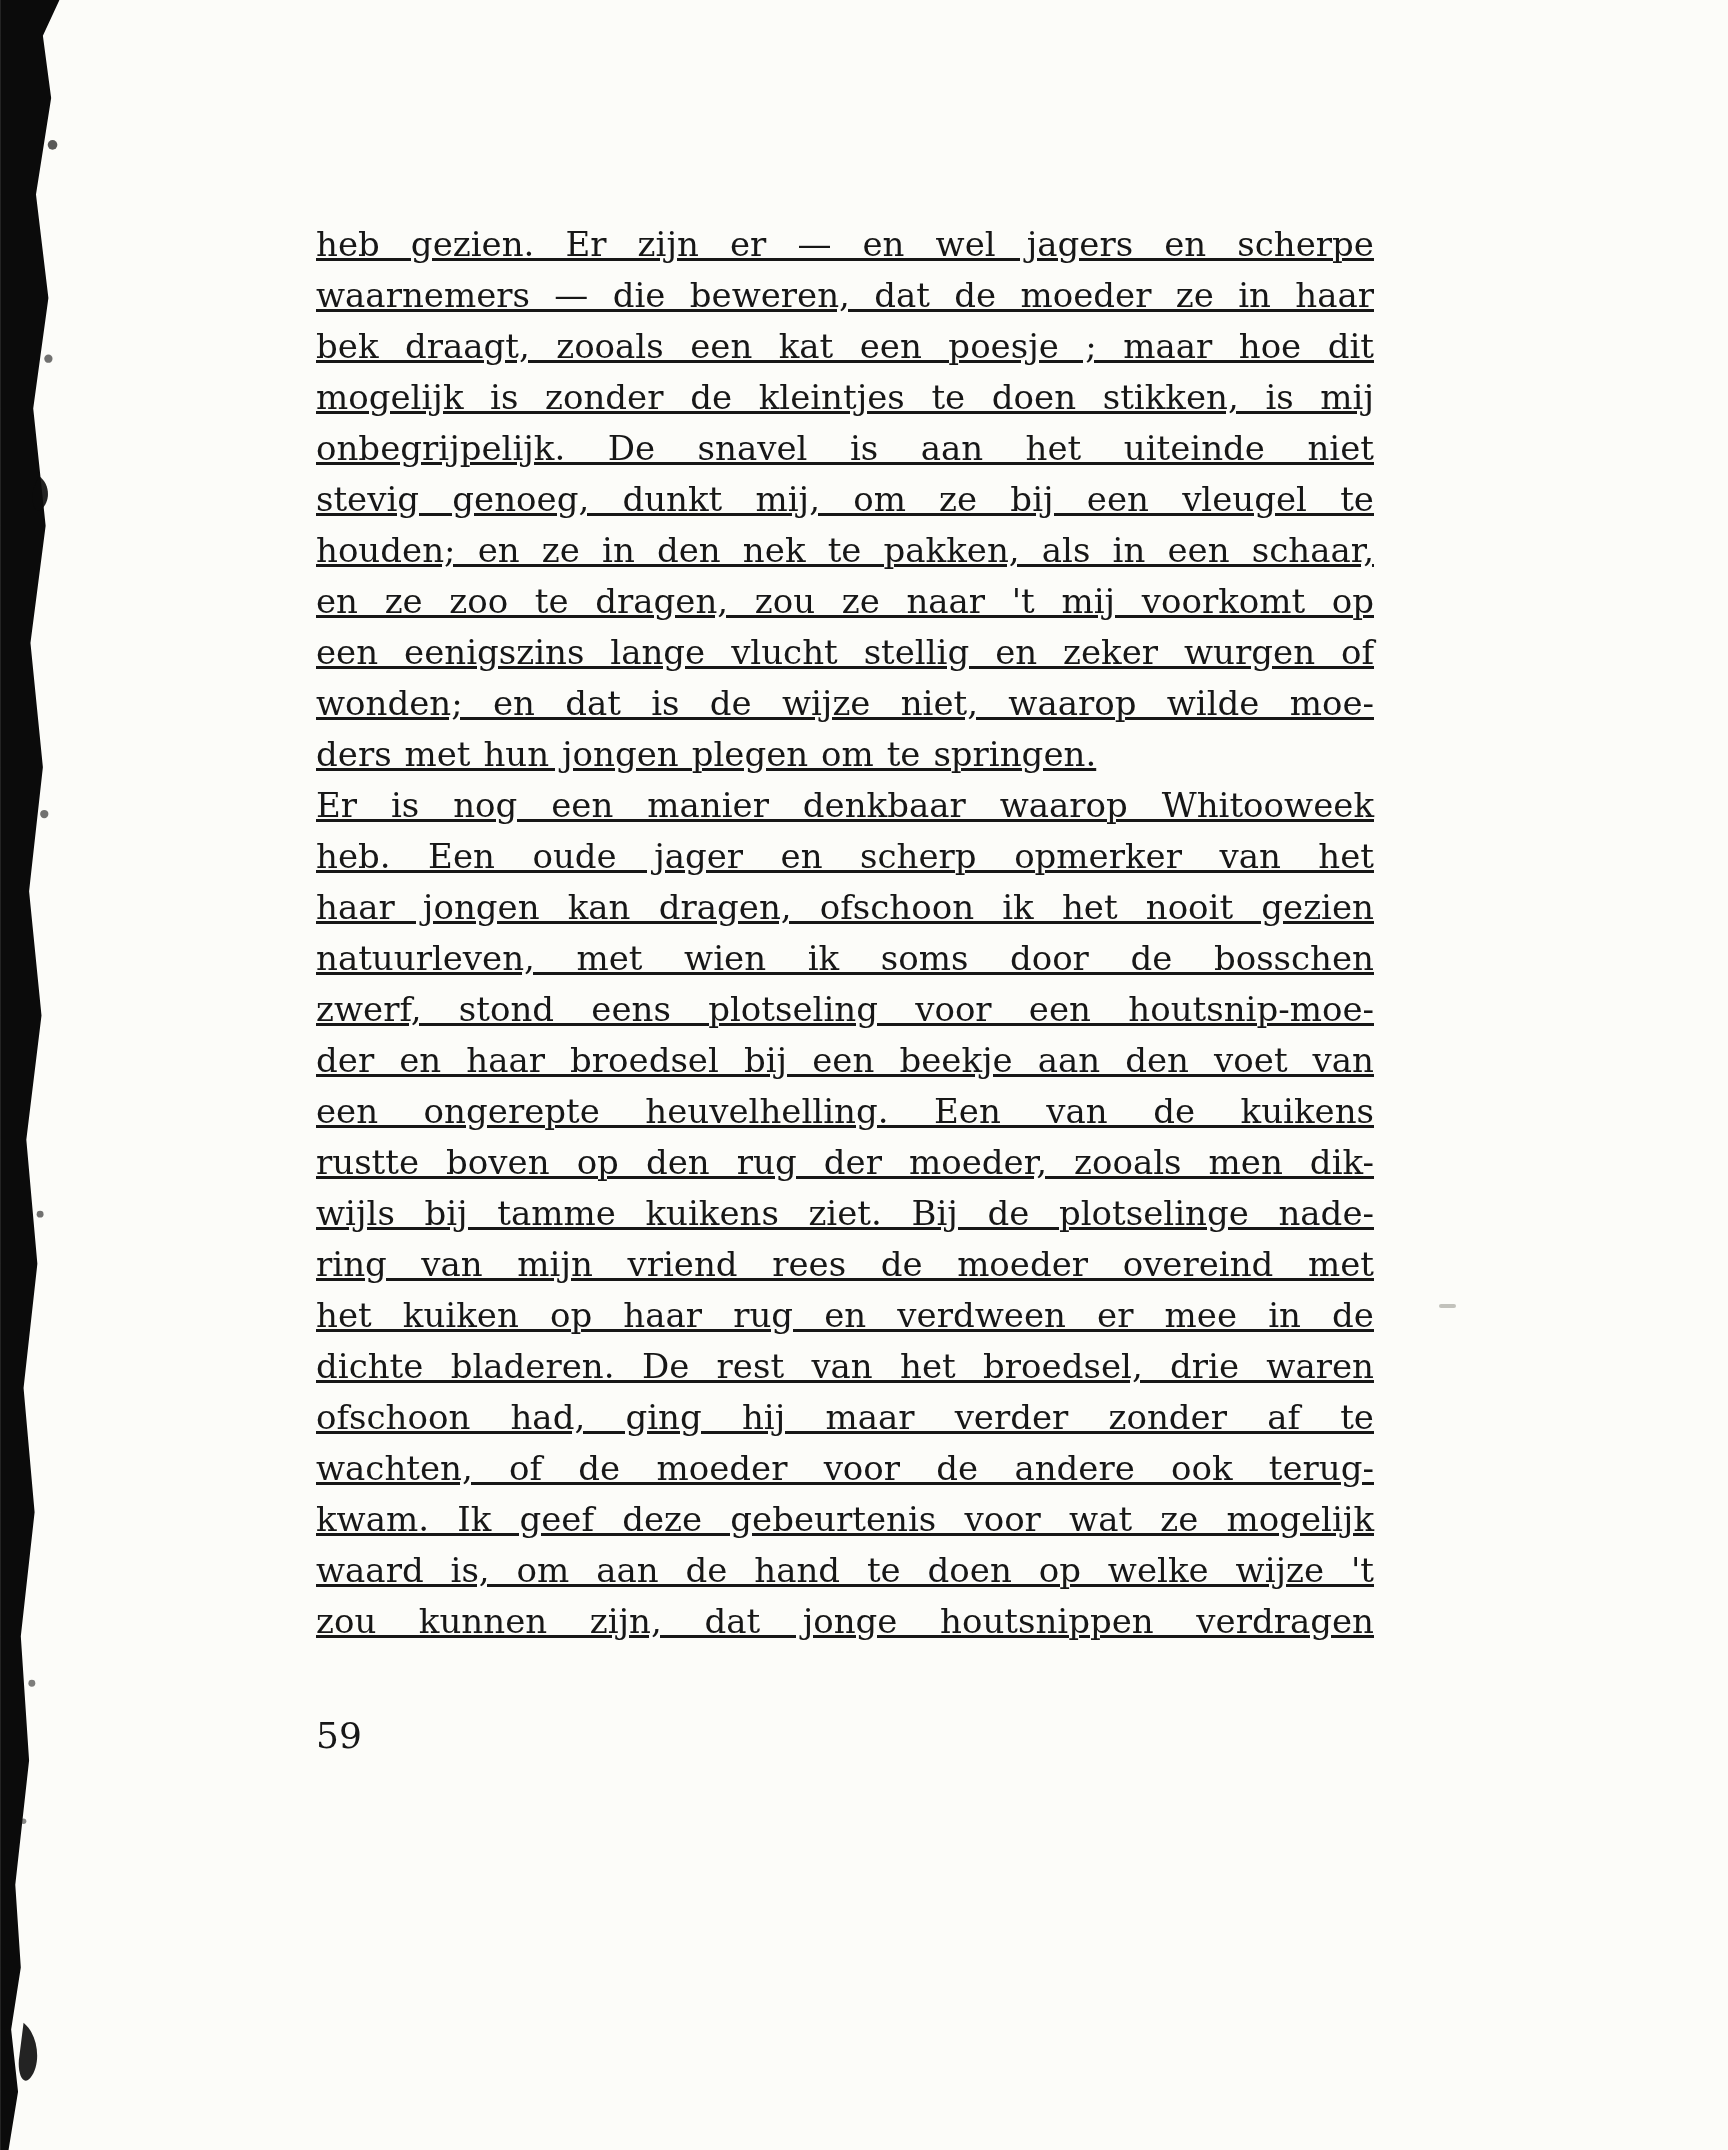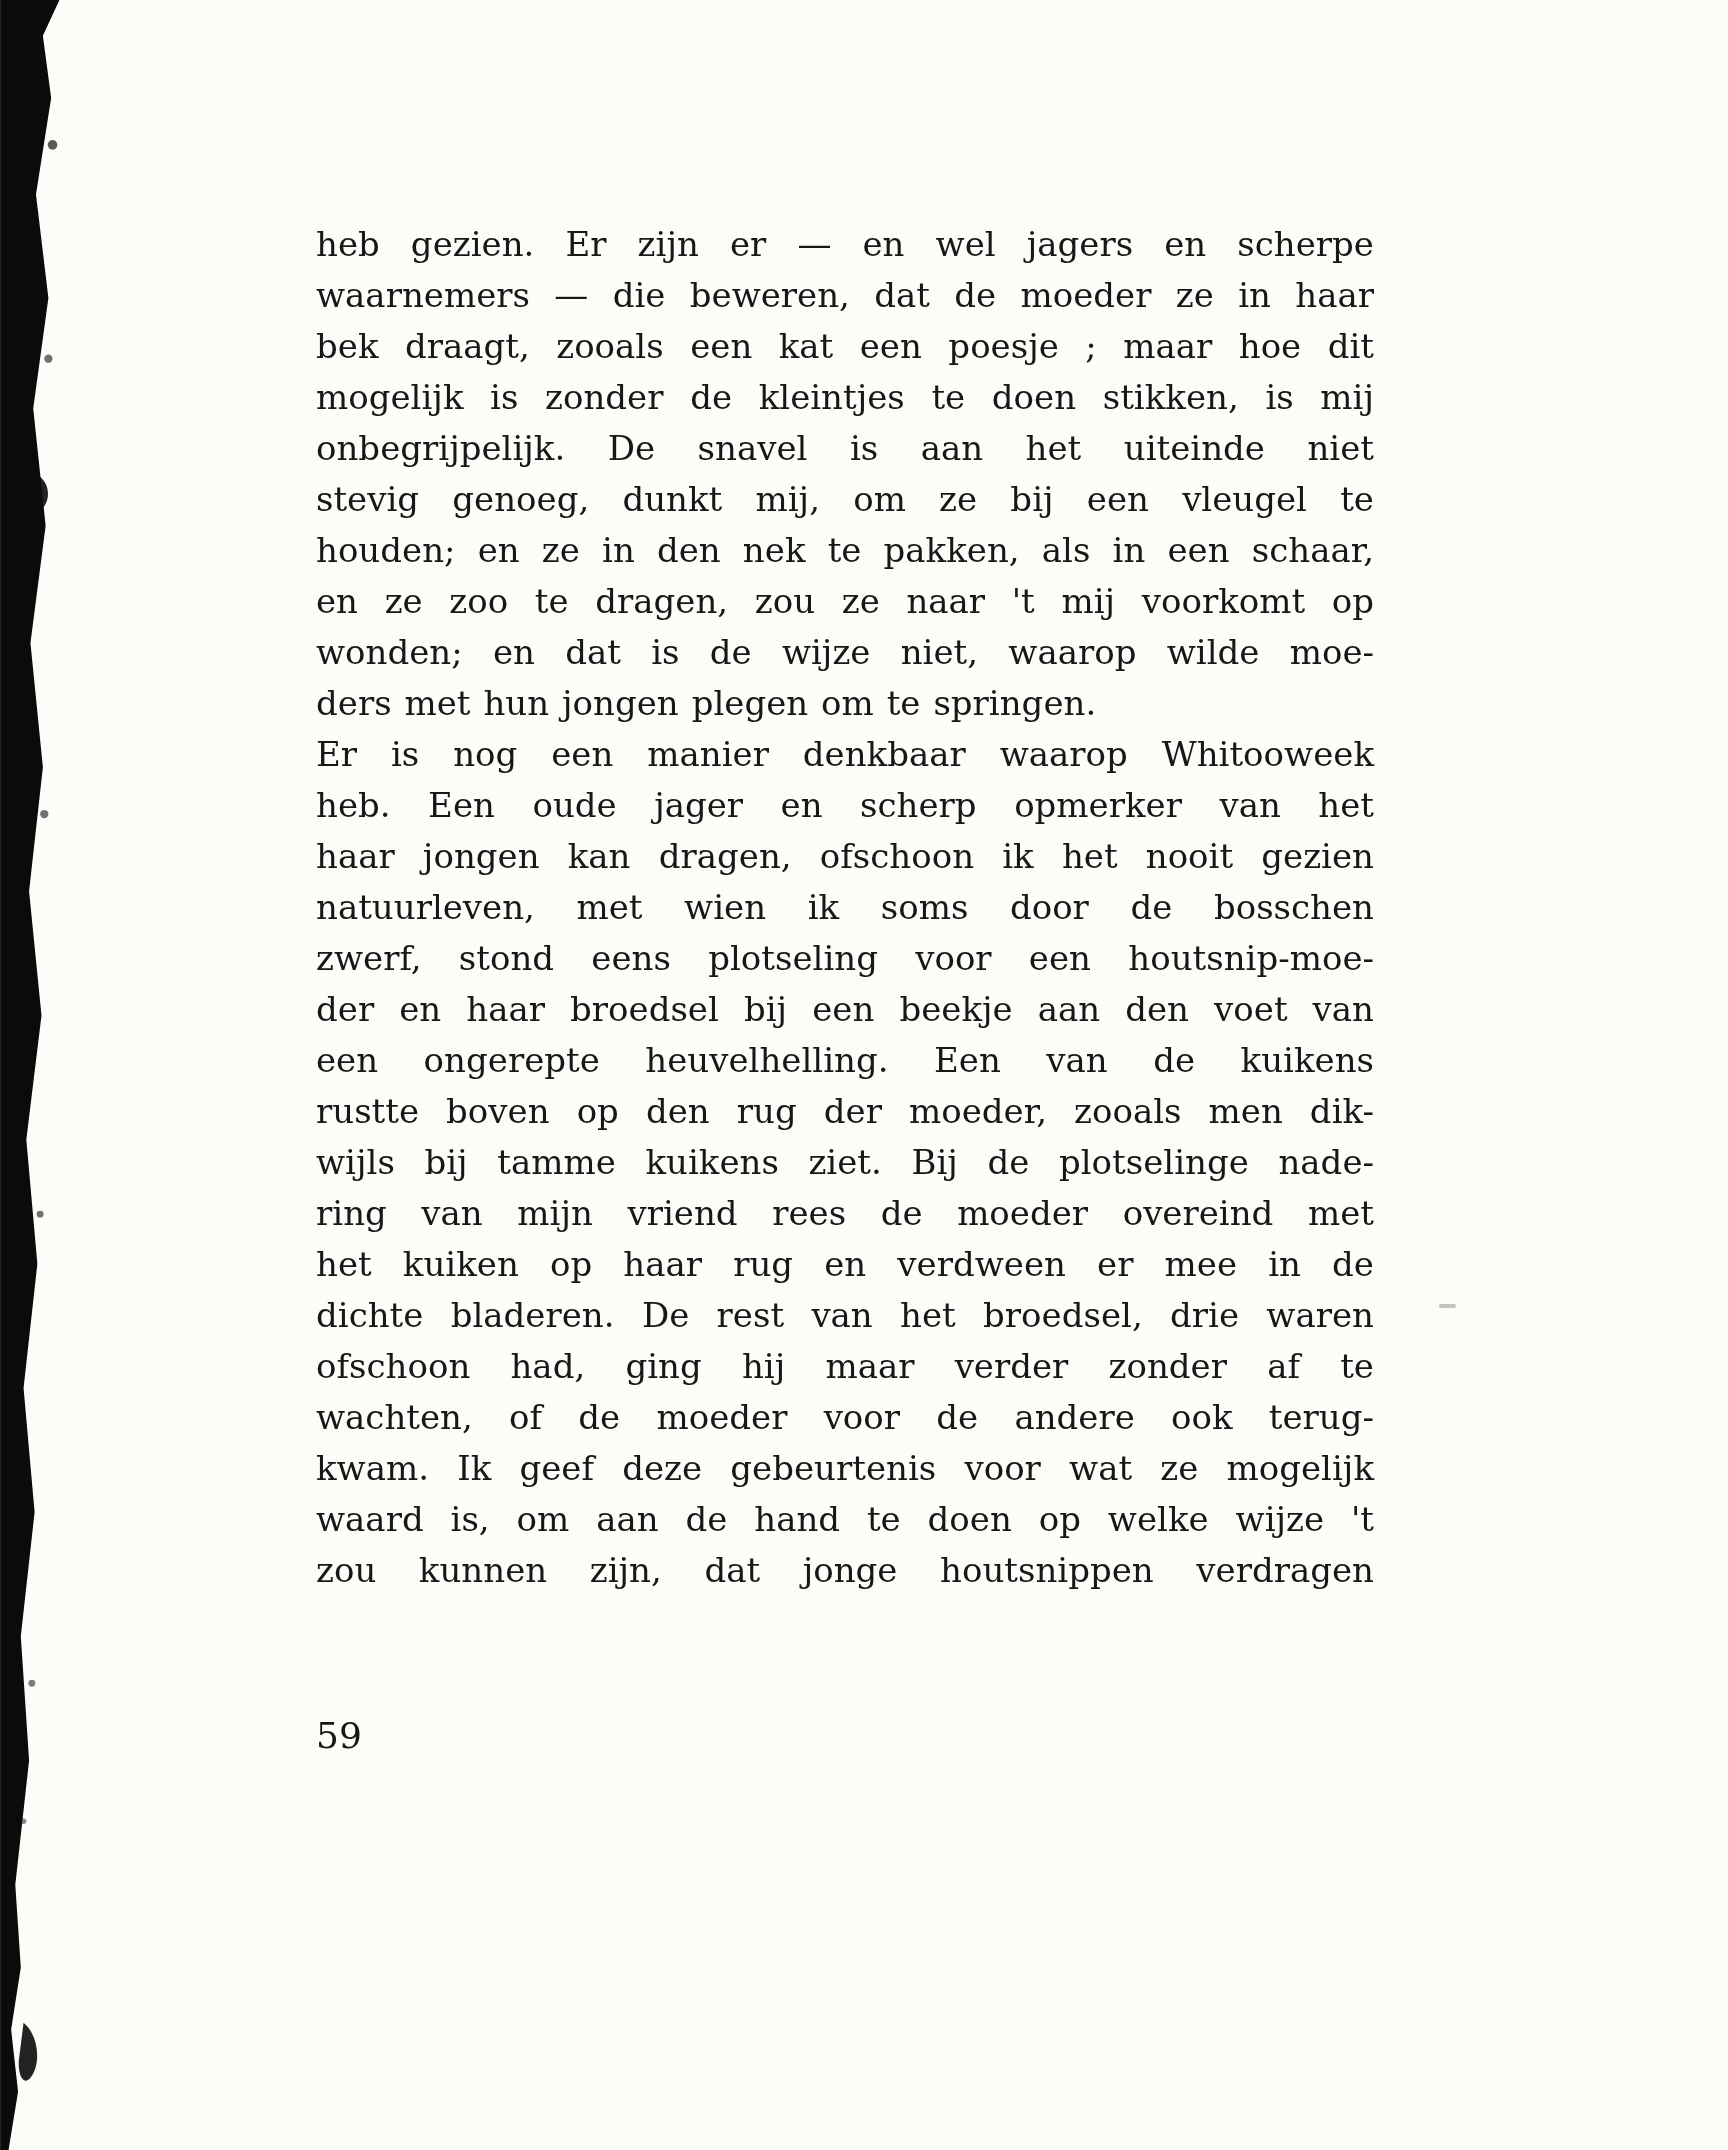--- a/index.html
+++ b/index.html
@@ -28,20 +28,21 @@
   .text-block {
     position: absolute;
     left: 316px;
     top: 219px;
     width: 1058px;
     color: #171717;
     font-size: 34px;
     line-height: 51px;
     word-spacing: 2.1px;
     z-index: 1;
+    text-decoration: underline;
   }
   .para {
     margin: 0;
     padding: 0;
   }
   .line {
     display: block;
     text-align: justify;
     text-align-last: justify;
   }
@@ -93,20 +94,21 @@
 
     <p class="para">
       <span class="line">heb gezien. Er zijn er — en wel jagers en scherpe</span>
       <span class="line">waarnemers — die beweren, dat de moeder ze in haar</span>
       <span class="line">bek draagt, zooals een kat een poesje ; maar hoe dit</span>
       <span class="line">mogelijk is zonder de kleintjes te doen stikken, is mij</span>
       <span class="line">onbegrijpelijk. De snavel is aan het uiteinde niet</span>
       <span class="line">stevig genoeg, dunkt mij, om ze bij een vleugel te</span>
       <span class="line">houden; en ze in den nek te pakken, als in een schaar,</span>
       <span class="line">en ze zoo te dragen, zou ze naar 't mij voorkomt op</span>
+      <span class="line">een eenigszins lange vlucht stellig en zeker wurgen of</span>
       <span class="line">wonden; en dat is de wijze niet, waarop wilde moe-</span>
       <span class="line end">ders met hun jongen plegen om te springen.</span>
     </p>
 
     <p class="para">
       <span class="line">Er is nog een manier denkbaar waarop Whitooweek</span>
       <span class="line">heb. Een oude jager en scherp opmerker van het</span>
       <span class="line">haar jongen kan dragen, ofschoon ik het nooit gezien</span>
       <span class="line">natuurleven, met wien ik soms door de bosschen</span>
       <span class="line">zwerf, stond eens plotseling voor een houtsnip-moe-</span>

